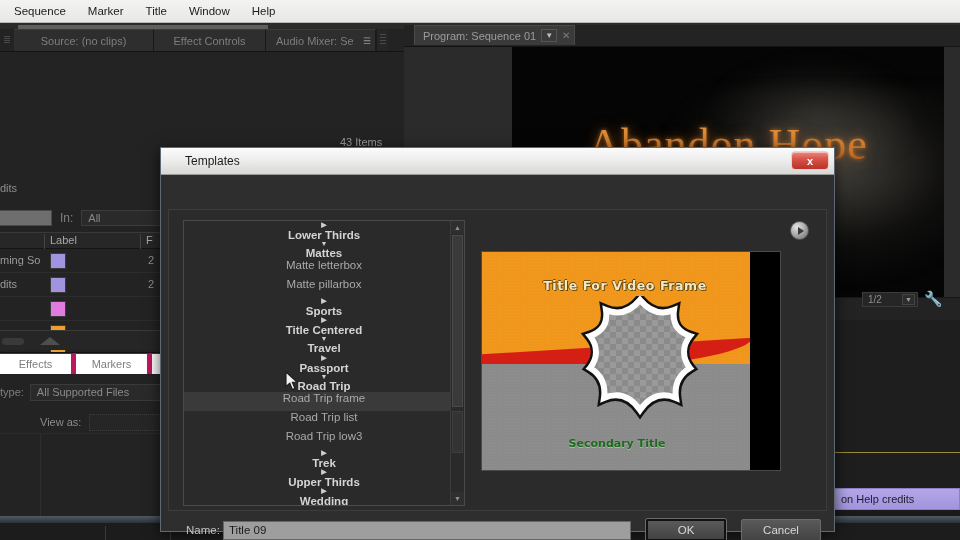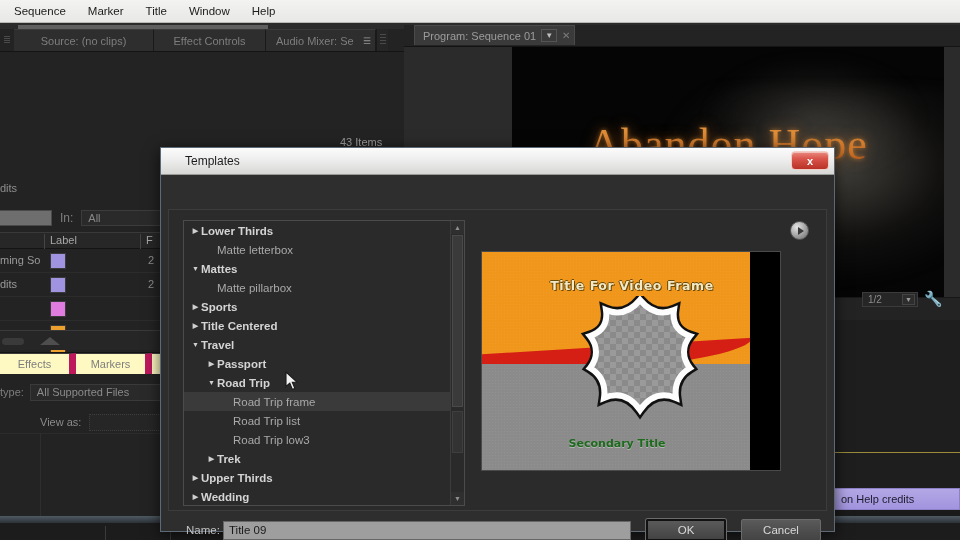--- a/index.html
+++ b/index.html
@@ -195,21 +195,21 @@
     border-bottom:8px solid #4e4e4e;
   }
 
   
   .lowerPanel{
     position:absolute; left:0; top:352px; width:404px; height:188px;
     background:#232323; border-top:1px solid #141414;
   }
   .ltabs{ position:absolute; left:0; top:0; height:21px; display:flex; }
   .ltab{
-    height:21px; background:#fef9c3; border-right:7px solid #be185d;
+    height:21px; background:#ffffff; border-right:5px solid #be185d;
     border-top:1px solid #3a3a3a; color:#7e7e7e; font-size:11px;
     display:flex; align-items:center; justify-content:center; padding:0 12px;
   }
   .typeRow{
     position:absolute; left:0; top:28px; width:404px; height:22px;
     display:flex; align-items:center; gap:6px;
   }
   .typeRow .lbl{ font-size:11px; color:#7e7e7e; }
   .typeSel{
     width:252px; height:17px; background:#2a2a2a; border:1px solid #3a3a3a;
@@ -290,21 +290,21 @@
   }
 
   
   .tree{
     position:absolute; left:22px; top:45px; width:282px; height:286px;
     background:#2a2a2a; border:1px solid #4b4b4b;
     overflow:hidden;
   }
   .trow{
     height:19px; display:flex; align-items:center; font-size:11.5px;
-    color:#b9b9b9; white-space:nowrap; position:relative;
+    color:#b9b9b9; white-space:nowrap; position:relative;flex-direction:column;
   }
   .trow.sel{ background:#3a3a3a; }
   .trow .tw{
     width:11px; display:inline-block; text-align:center;
     font-size:7px; color:#cfcfcf; flex:none;
   }
   .trow.grp{ font-weight:bold; color:#d4d4d4; }
   .trow.leaf{ color:#a9a9a9; }
 
   .treeScroll{
@@ -367,21 +367,21 @@
     background-image:radial-gradient(rgba(255,255,255,.05) 1px, transparent 1px);
     background-size:3px 3px;
   }
   .prevImg .blackbar{
     position:absolute; right:0; top:0; width:30px; height:220px; background:#000;
   }
   .prevImg .shieldOuter{
     position:absolute; left:92px; top:44px; width:132px; height:125px;
   }
   .prevImg .ttl{
-    position:absolute; left:15px; top:26px; width:270px; text-align:center;
+    position:absolute; left:8px; top:26px; width:270px; text-align:center;
     font-family:"DejaVu Sans", sans-serif; font-size:12.5px; font-weight:bold;
     letter-spacing:.6px; color:#f2e9c6;
     text-shadow:1px 1px 0 #6b4a0a, -1px 0 0 #6b4a0a, 0 -1px 0 #6b4a0a;
   }
   .prevImg .sub{
     position:absolute; left:0; top:185px; width:270px; text-align:center;
     font-family:"DejaVu Sans", sans-serif; font-size:11px; font-weight:bold;
     color:#1d6b1d;
     text-shadow:0 1px 0 rgba(255,255,255,.35);
   }
@@ -567,29 +567,29 @@
   <div class="dlg-body">
     <div class="dlg-inner"></div>
 
     <div class="tree">
       <div id="tree-rows">
           <div class="trow grp">
             <span style="display: inline-block; flex: 0 0 auto; width: 6px;"></span>
             <span class="tw">▶</span>
             <span>Lower Thirds</span>
           </div>
+          <div class="trow grp">
+            <span style="display: inline-block; flex: 0 0 auto; width: 6px;"></span>
+            <span class="tw">▼</span>
+            <span>Mattes</span>
+          </div>
           <div class="trow leaf">
             <span style="display: inline-block; flex: 0 0 auto; width: 22px;"></span>
             <span class="tw"></span>
             <span>Matte letterbox</span>
-          </div>
-          <div class="trow grp">
-            <span style="display: inline-block; flex: 0 0 auto; width: 6px;"></span>
-            <span class="tw">▼</span>
-            <span>Mattes</span>
           </div>
           <div class="trow leaf">
             <span style="display: inline-block; flex: 0 0 auto; width: 22px;"></span>
             <span class="tw"></span>
             <span>Matte pillarbox</span>
           </div>
           <div class="trow grp">
             <span style="display: inline-block; flex: 0 0 auto; width: 6px;"></span>
             <span class="tw">▶</span>
             <span>Sports</span>

